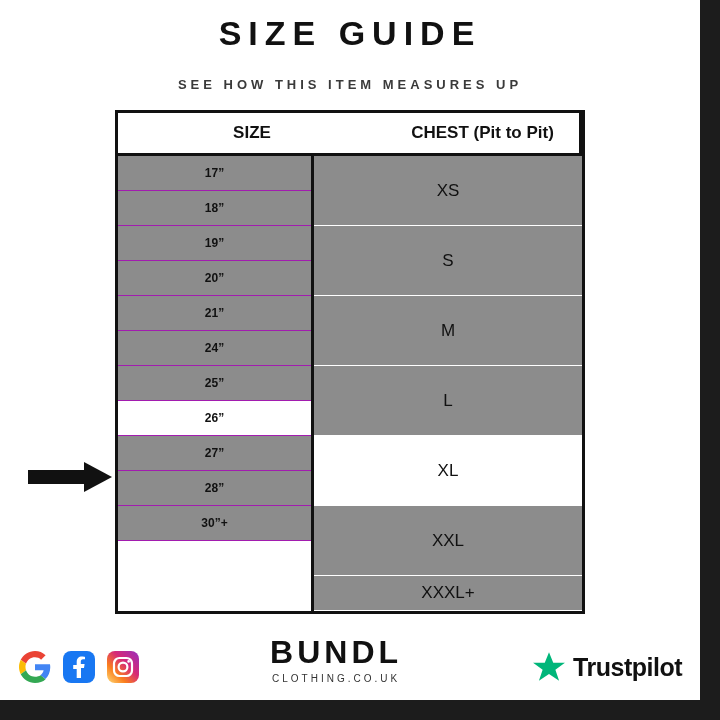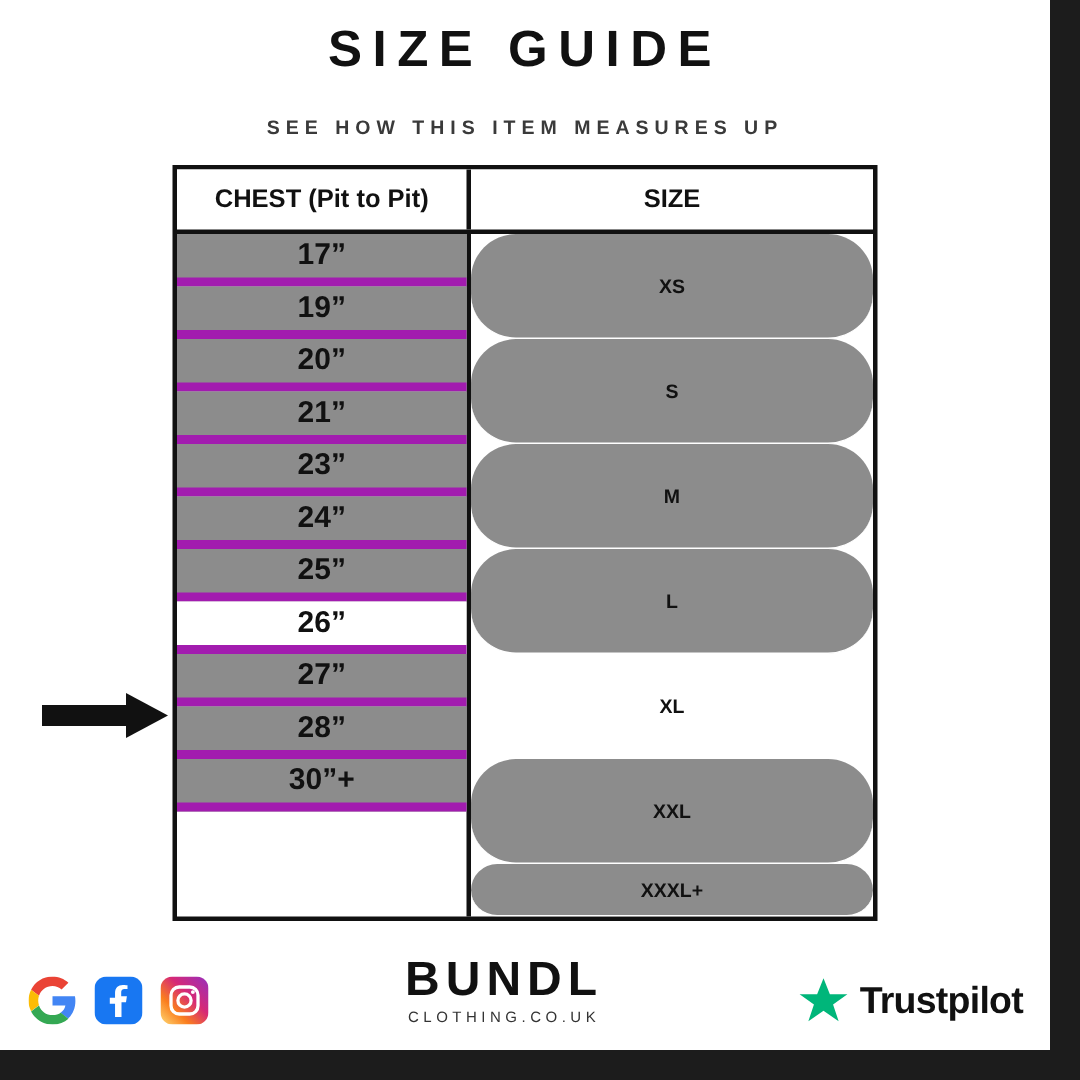--- a/index.html
+++ b/index.html
@@ -85,42 +85,41 @@
   }
   .col-size {
     flex: 1;
     box-sizing: border-box;
   }
   .chest-cell {
     height: 35px;
     display: flex;
     align-items: center;
     justify-content: center;
-    font-size: 20px;
-    font-weight: bold;
-    color: #111111;
-    box-sizing: border-box;
-    border-bottom: 6px solid #a21caf;
+    font-size: 12px;
+    font-weight: bold;
+    color: #111111;
+    box-sizing: border-box;
+    border-bottom: 1px solid #a21caf;
   }
   .chest-cell.shaded {
     background: #8c8c8c;
   }
   .chest-cell.plain {
     background: #ffffff;
   }
   .size-cell {
     display: flex;
     align-items: center;
     justify-content: center;
-    font-size: 13px;
-    font-weight: bold;
+    font-size: 17px;
+    font-weight: normal;
     color: #111111;
     box-sizing: border-box;
     border-bottom: 1px solid #ffffff;
-    border-radius: 30px;
   }
   .size-cell.shaded {
     background: #8c8c8c;
   }
   .size-cell.plain {
     background: #ffffff;
   }
   .arrow {
     position: absolute;
     left: 28px;
@@ -197,30 +196,30 @@
 <body>
 
 <div class="page">
   <div class="card">
 
     <div class="title">SIZE GUIDE</div>
     <div class="subtitle">SEE HOW THIS ITEM MEASURES UP</div>
 
     <div class="table-wrap">
       <div class="thead">
+        <div class="th size">SIZE</div>
         <div class="th chest">CHEST (Pit to Pit)</div>
-        <div class="th size">SIZE</div>
       </div>
       <div class="tbody">
         <div class="col-chest" id="chest-col">
             <div class="chest-cell shaded">17”</div>
+            <div class="chest-cell shaded">18”</div>
             <div class="chest-cell shaded">19”</div>
             <div class="chest-cell shaded">20”</div>
             <div class="chest-cell shaded">21”</div>
-            <div class="chest-cell shaded">23”</div>
             <div class="chest-cell shaded">24”</div>
             <div class="chest-cell shaded">25”</div>
             <div class="chest-cell plain">26”</div>
             <div class="chest-cell shaded">27”</div>
             <div class="chest-cell shaded">28”</div>
             <div class="chest-cell shaded">30”+</div>
           </div>
         <div class="col-size" id="size-col">
             <div class="size-cell shaded" style="height: 70px;">XS</div>
             <div class="size-cell shaded" style="height: 70px;">S</div>

